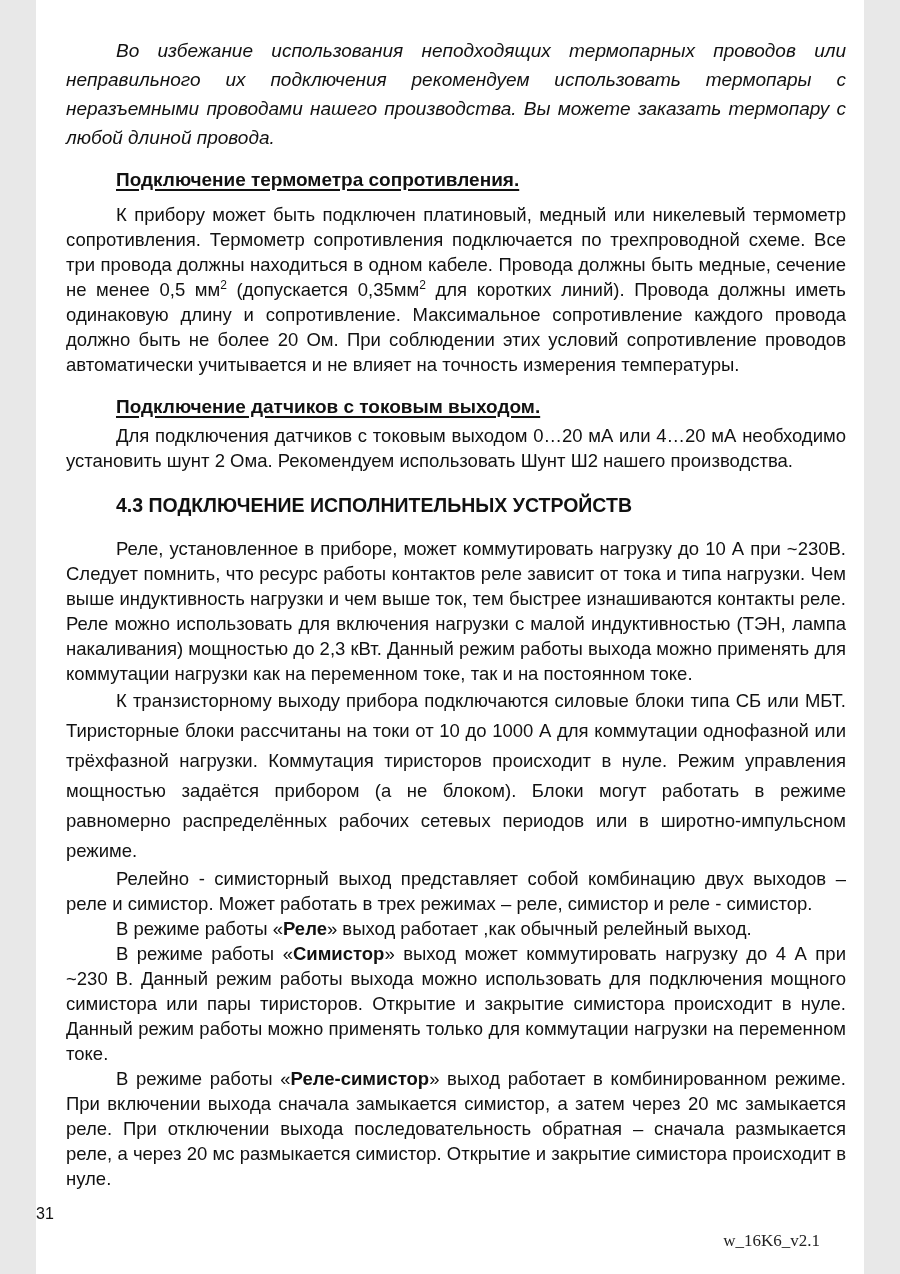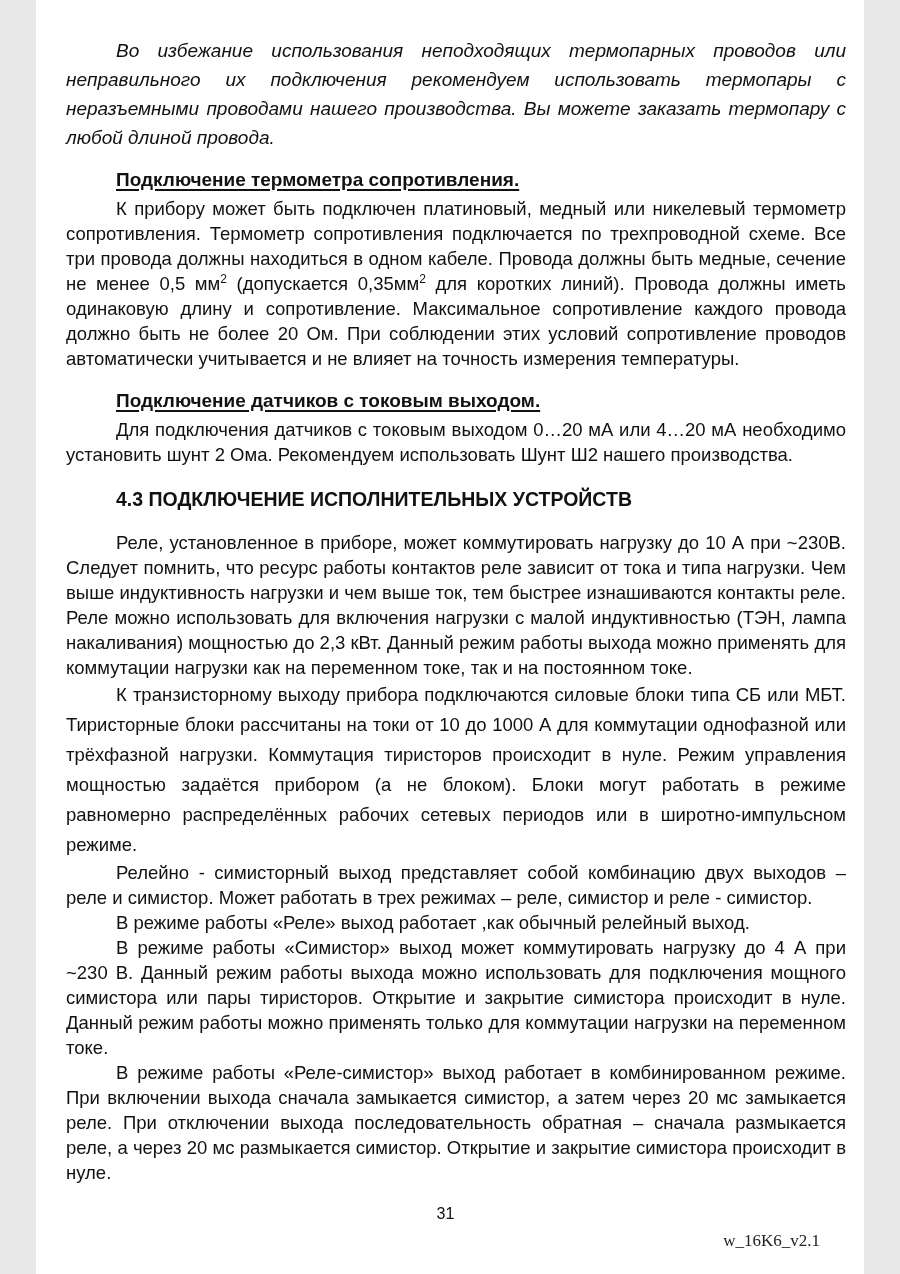--- a/index.html
+++ b/index.html
@@ -37,33 +37,33 @@
     font-weight: bold;
     padding-left: 50px;
     text-align: left;
   }
   .heading-underline { }
   .heading-underline .hd-text {
     text-decoration: underline;
     text-decoration-thickness: 2px;
     text-underline-offset: 3px;
   }
-  .h-rtd      { margin-top: 17px; margin-bottom: 5px; }
+  .h-rtd      { margin-top: 17px; margin-bottom: 11px; }
   .h-current  { margin-top: 19px; margin-bottom: 5px; }
   .h-section  { margin-top: 21px; margin-bottom: 19px; font-size: 19.5px; }
-  .b { font-weight: normal; }
+  .b { font-weight: bold; }
   .sup {
     font-size: 12px;
     line-height: 0;
     vertical-align: super;
   }
   .page-number {
     position: absolute;
     top: 1205px; left: 0; right: 9px;
-    text-align: center;
+    text-align: left;
     font-size: 16px;
     color: #111;
   }
   .footer-version {
     position: absolute;
     top: 1231px;
     right: 44px;
     font-family: "Liberation Serif", "DejaVu Serif", serif;
     font-size: 17px;
     color: #222;

